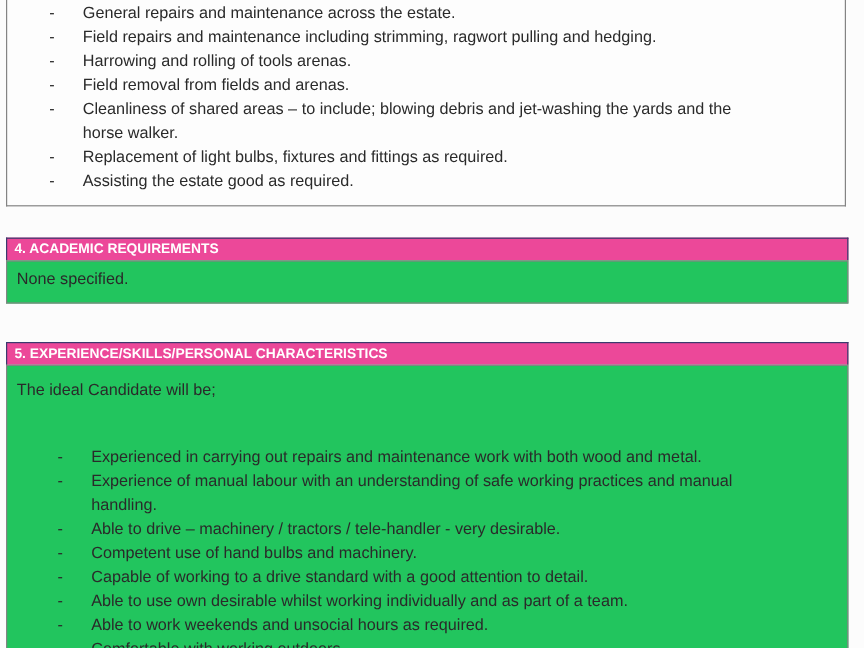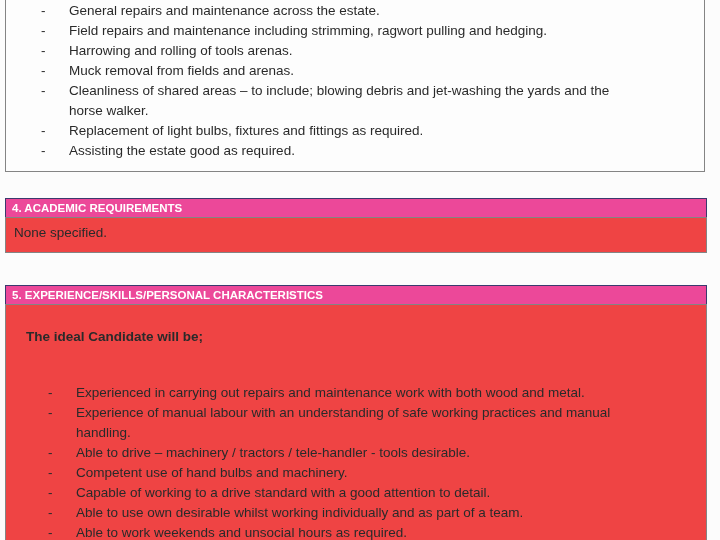--- a/index.html
+++ b/index.html
@@ -41,27 +41,27 @@
     background: #ec4899;
     color: #ffffff;
     font-weight: bold;
     font-size: 11.5px;
     padding-left: 6px;
     box-sizing: border-box;
     border: 1px solid #3a3a6e;
     border-bottom: none;
   }
   .section-body {
-    background: #ef4444;
+    background: #22c55e;
     border: 1px solid #848484;
     box-sizing: border-box;
   }
   .section-academic .section-body { height: 36px; padding: 7px 8px 0 8px; }
   .section-experience .section-body { height: 255px; padding: 10px 8px 0 8px; }
-  .intro-line { margin: 12px; line-height: 20px; font-weight: bold; }
+  .intro-line { margin: 0; line-height: 20px; }
   .bullets { }
   .bullets.offset { margin-top: 36px; }
   .bullet-row {
     display: flex;
     align-items: flex-start;
     padding-left: 34px;
     line-height: 20px;
   }
   .box-top .bullet-row { padding-left: 35px; }
   .dash {
@@ -88,21 +88,21 @@
         <div class="bullet-row">
           <span class="dash">-</span>
           <span class="btext">Field repairs and maintenance including strimming, ragwort pulling and hedging.</span>
         </div>
         <div class="bullet-row">
           <span class="dash">-</span>
           <span class="btext">Harrowing and rolling of tools arenas.</span>
         </div>
         <div class="bullet-row">
           <span class="dash">-</span>
-          <span class="btext">Muck removal from fields and arenas.</span>
+          <span class="btext">Field removal from fields and arenas.</span>
         </div>
         <div class="bullet-row">
           <span class="dash">-</span>
           <span class="btext">Cleanliness of shared areas – to include; blowing debris and jet-washing the yards and the
 horse walker.</span>
         </div>
         <div class="bullet-row">
           <span class="dash">-</span>
           <span class="btext">Replacement of light bulbs, fixtures and fittings as required.</span>
         </div>
@@ -133,21 +133,21 @@
             <span class="dash">-</span>
             <span class="btext">Experienced in carrying out repairs and maintenance work with both wood and metal.</span>
           </div>
           <div class="bullet-row">
             <span class="dash">-</span>
             <span class="btext">Experience of manual labour with an understanding of safe working practices and manual
 handling.</span>
           </div>
           <div class="bullet-row">
             <span class="dash">-</span>
-            <span class="btext">Able to drive – machinery / tractors / tele-handler - tools desirable.</span>
+            <span class="btext">Able to drive – machinery / tractors / tele-handler - very desirable.</span>
           </div>
           <div class="bullet-row">
             <span class="dash">-</span>
             <span class="btext">Competent use of hand bulbs and machinery.</span>
           </div>
           <div class="bullet-row">
             <span class="dash">-</span>
             <span class="btext">Capable of working to a drive standard with a good attention to detail.</span>
           </div>
           <div class="bullet-row">

